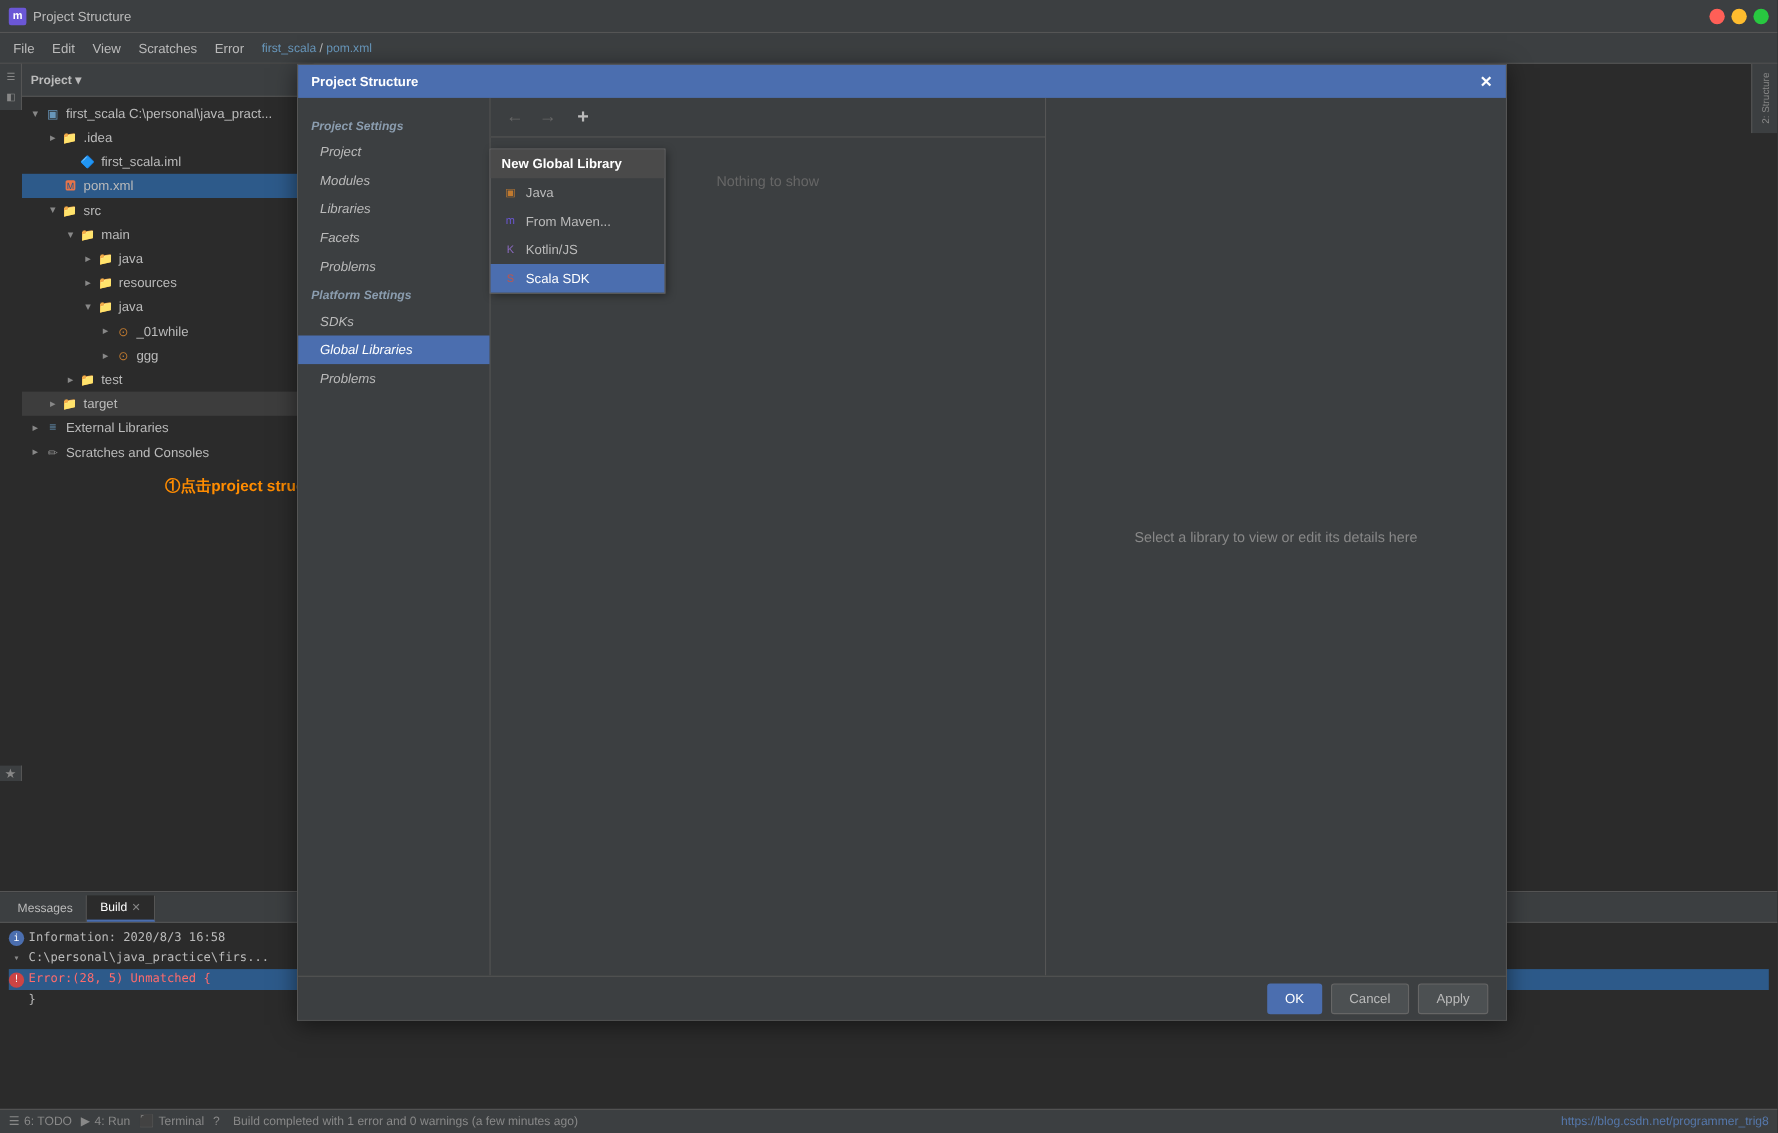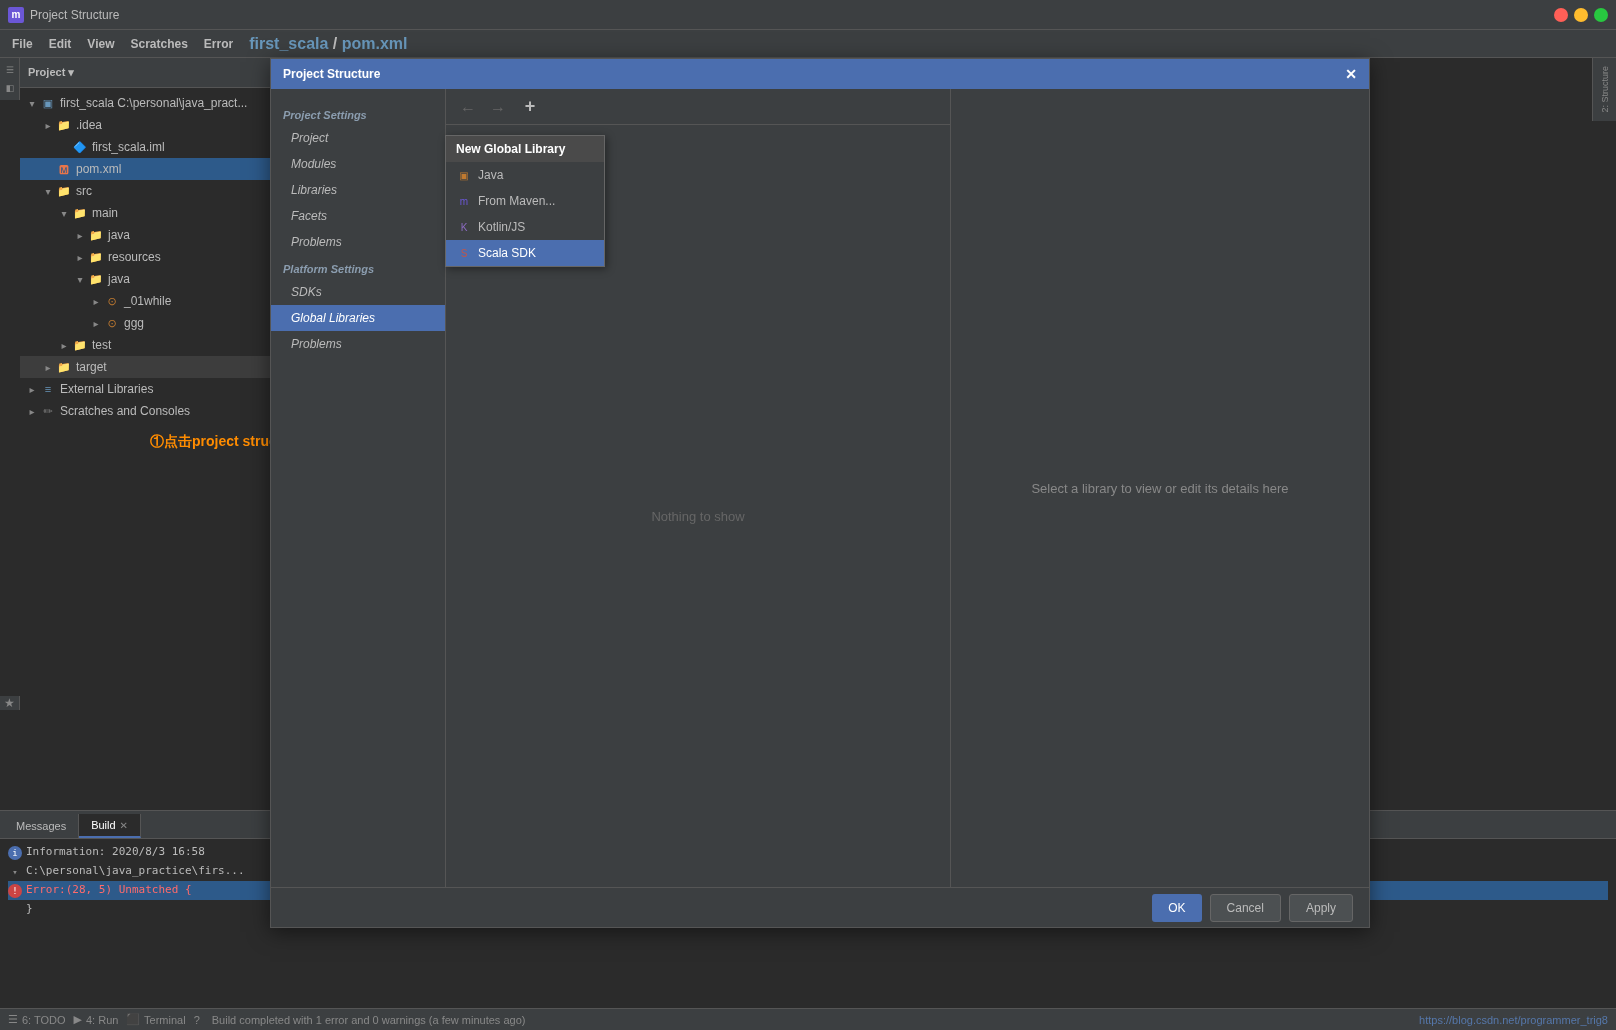--- a/index.html
+++ b/index.html
@@ -49,32 +49,31 @@
     .tb-max { background: #28c840; }
 
     
     .menu-bar {
       height: 28px;
       background: #3c3f41;
       display: flex;
       align-items: center;
       padding: 0 4px;
       border-bottom: 1px solid #555;
-      font-weight: bold;
     }
     .menu-item {
       padding: 2px 8px;
       color: #bbbbbb;
       font-size: 12px;
       cursor: pointer;
     }
     .project-path {
       margin-left: 8px;
       color: #bbbbbb;
-      font-size: 16px;
+      font-size: 11px;
       text-align: center;
     }
     .project-path span { color: #6897bb; }
     .panel-header {
       height: 30px;
       background: #3c3f41;
       display: flex;
       align-items: center;
       padding: 0 8px;
       font-size: 11px;
@@ -254,21 +253,20 @@
     .icon-kotlin { color: #8b6ac0; }
     .icon-scala { color: #c0564b; }
 
     
     .dialog-main {
       flex: 1;
       display: flex;
       flex-direction: column;
       padding: 12px;
       overflow: hidden;
-      justify-content: center;
     }
     .nothing-to-show {
       color: #666;
       font-size: 13px;
       text-align: center;
       margin-top: 20px;
     }
 
     
     .dialog-right {

